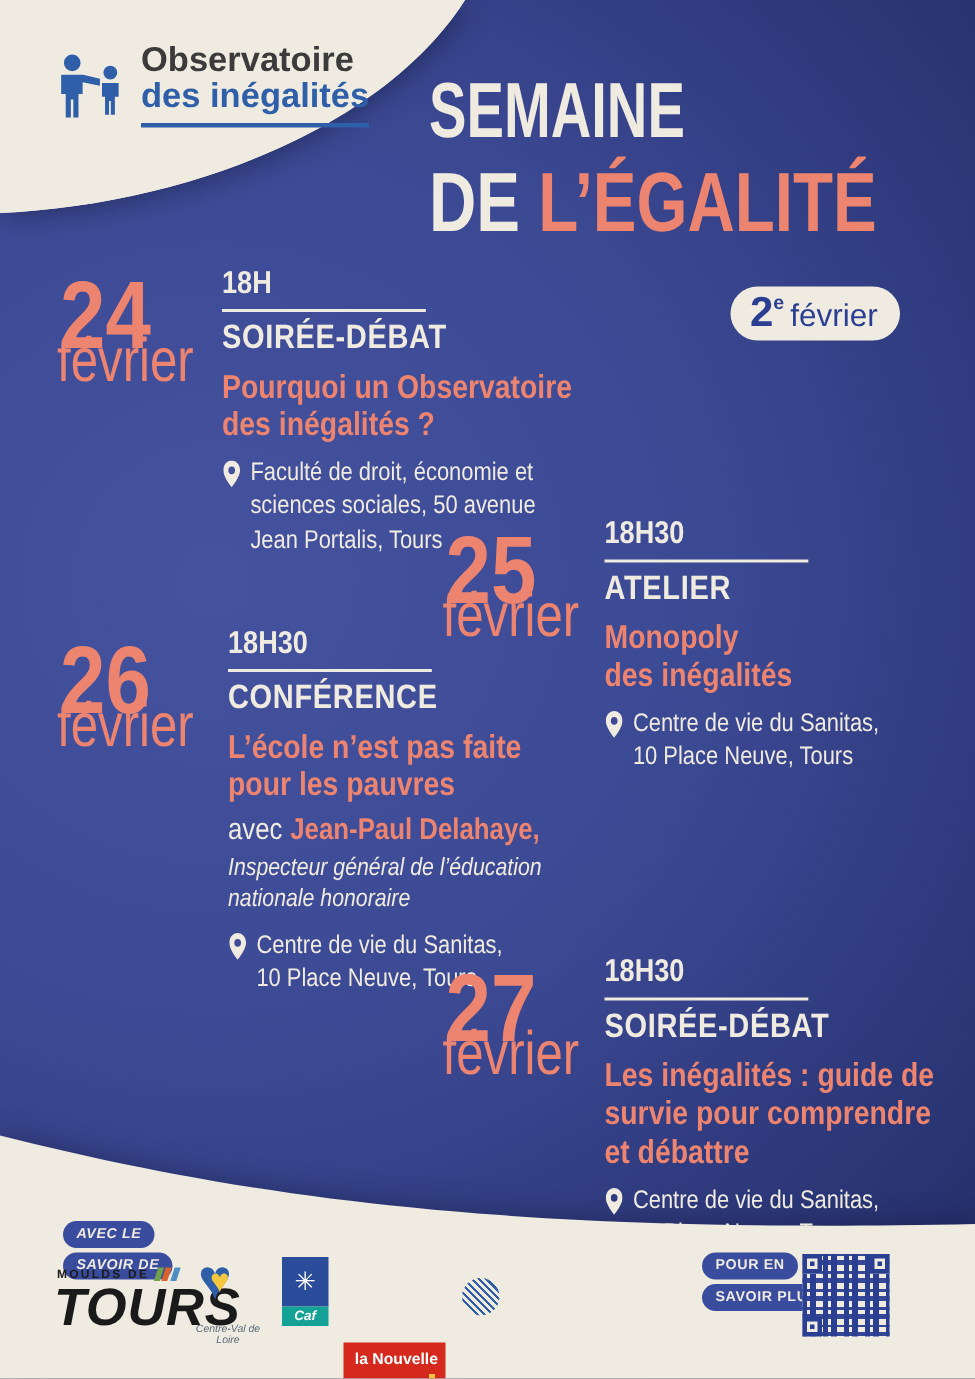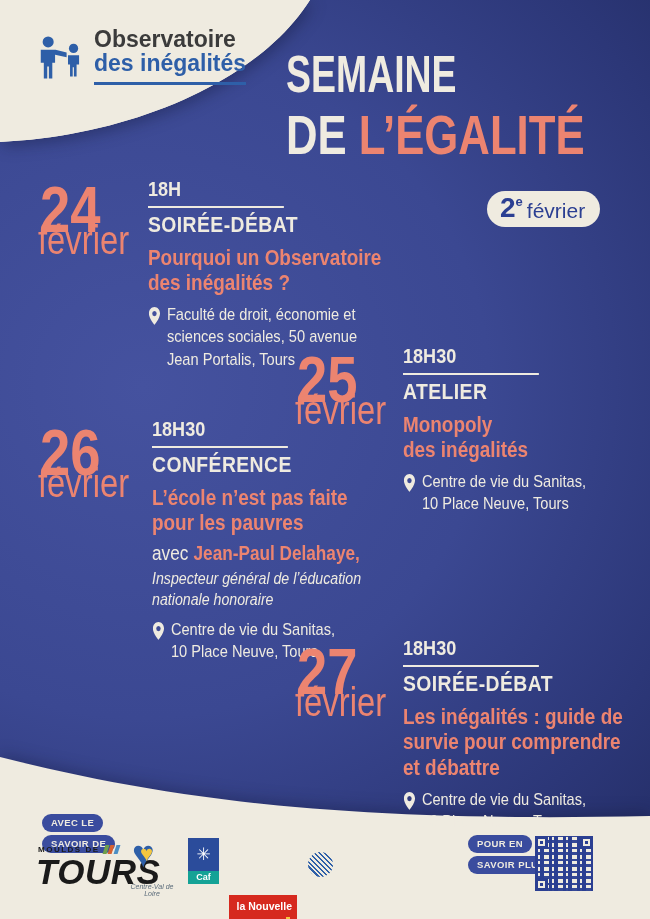--- a/index.html
+++ b/index.html
@@ -49,41 +49,41 @@
   .eloc svg{width:13px;height:18px;flex:0 0 13px;margin:3px 8px 0 1px;}
   .eloc-text{color:#EFEBE0;font-size:17px;line-height:1.32;white-space:pre-line;}
   .e1{left:38px;top:172px;}  .e1 .econtent{left:110px;top:6px;}
   .e2{left:295px;top:342px;} .e2 .econtent{left:108px;top:3px;}
   .e3{left:38px;top:415px;}  .e3 .econtent{left:114px;top:3px;}
   .e4{left:295px;top:634px;} .e4 .econtent{left:108px;top:3px;}
 
   
   .pill{display:inline-block;background:#3A4C9E;color:#EFEBE0;font-weight:bold;font-size:9.5px;
     padding:3px 9px 4px;border-radius:10px;letter-spacing:.4px;white-space:nowrap;}
-  .support{position:absolute;left:42px;top:814px;}
+  .support{position:absolute;left:42px;top:814px;font-style:italic;}
   .support .pill{display:block;margin-bottom:3px;width:max-content;}
   .moreinfo{position:absolute;left:468px;top:835px;}
   .moreinfo .pill{display:block;margin-bottom:3px;width:max-content;}
 
   .sp-tours{position:absolute;left:36px;top:845px;color:#1a1a1a;}
   .tours-top{display:flex;align-items:flex-end;font-size:8px;font-weight:bold;letter-spacing:1.5px;margin-left:2px;}
   .tours-flag{display:flex;margin-left:4px;}
   .tours-flag i{width:4px;height:9px;margin-right:1.5px;transform:skewX(-18deg);}
   .tf1{background:#6fa04b;} .tf2{background:#d9622f;} .tf3{background:#4d8fc4;}
   .tours-name{font-size:35px;font-weight:bold;letter-spacing:.5px;line-height:1;font-style:italic;}
 
   .sp-cvl{position:absolute;left:124px;top:839px;width:56px;text-align:center;}
   .cvl-heart{position:relative;height:40px;}
   .cvl-heart .h1{position:absolute;left:8px;top:-6px;font-size:38px;color:#2E5FA8;}
   .cvl-heart .h2{position:absolute;left:16px;top:2px;font-size:22px;color:#F5C73F;}
   .cvl-name{font-size:7px;font-style:italic;color:#5a6b7a;margin-top:4px;}
 
   .sp-caf{position:absolute;left:188px;top:838px;width:31px;text-align:center;}
   .caf-top{height:33px;background:#2B4C9B;color:#fff;display:flex;align-items:center;justify-content:center;font-size:17px;}
-  .caf-band{height:13px;background:#14A296;color:#fff;font-size:9px;font-weight:bold;line-height:13px;}
+  .caf-band{height:13px;background:#14A296;color:#fff;font-size:9px;font-weight:bold;line-height:13px;font-style:italic;}
 
   .sp-nr{position:absolute;left:229px;top:847px;width:68px;height:33px;background:#D6291E;color:#fff;
     font-weight:bold;font-size:10.5px;line-height:1.15;text-align:right;padding:5px 5px 0 0;box-sizing:border-box;margin-top:48px;}
   .nr-sq{display:inline-block;width:4px;height:4px;background:#F5C73F;margin-right:2px;vertical-align:middle;}
 
   .sp-servi{position:absolute;left:308px;top:851px;display:flex;align-items:flex-start;}
   .servi-globe{width:25px;height:25px;border-radius:50%;margin-right:5px;margin-top:1px;
     background:repeating-linear-gradient(45deg,#2E5FA8 0 1.5px,#EFEBE0 1.5px 3.5px);}
   .servi-name{color:#2E5FA8;font-weight:bold;font-size:19px;line-height:1;letter-spacing:-.5px;}
   .servi-tag{color:#c59a6e;font-size:6.5px;letter-spacing:2.2px;margin-top:2px;}

